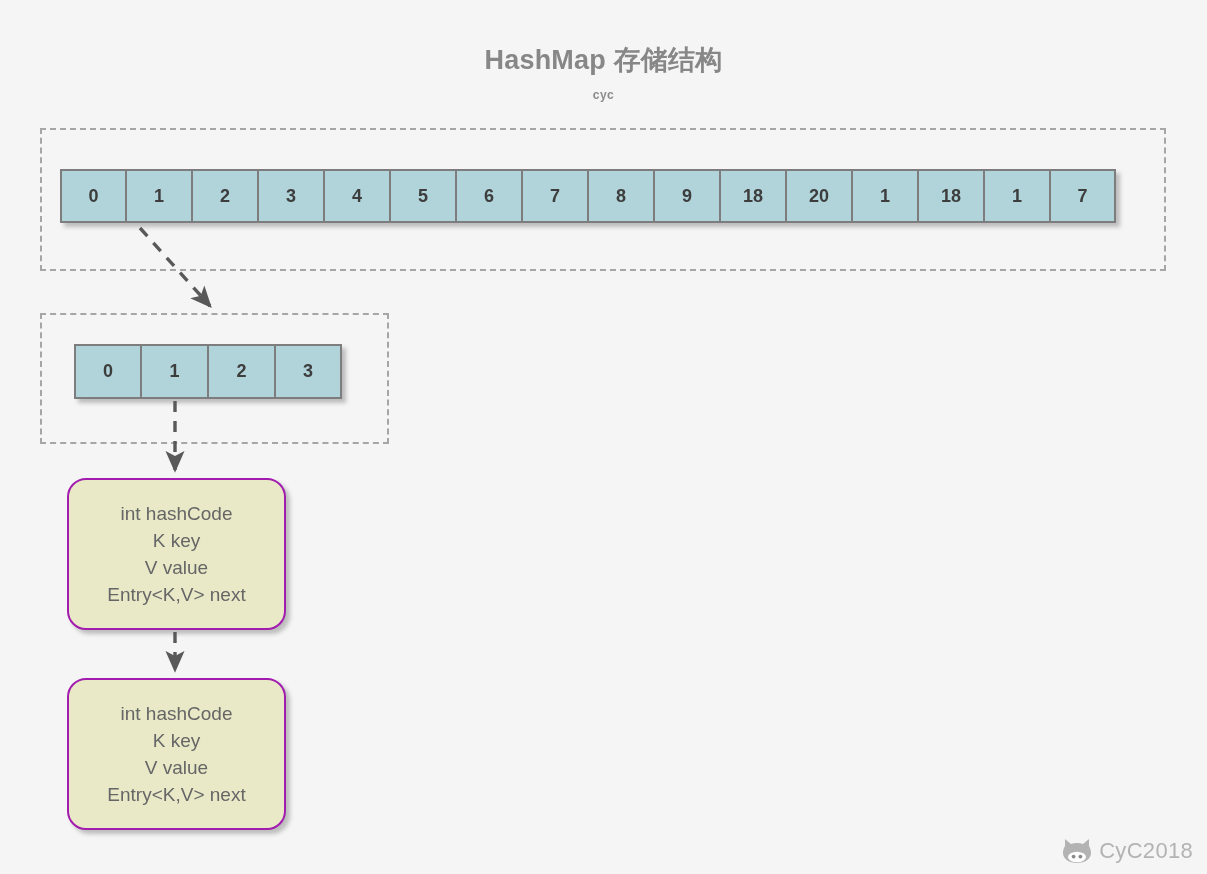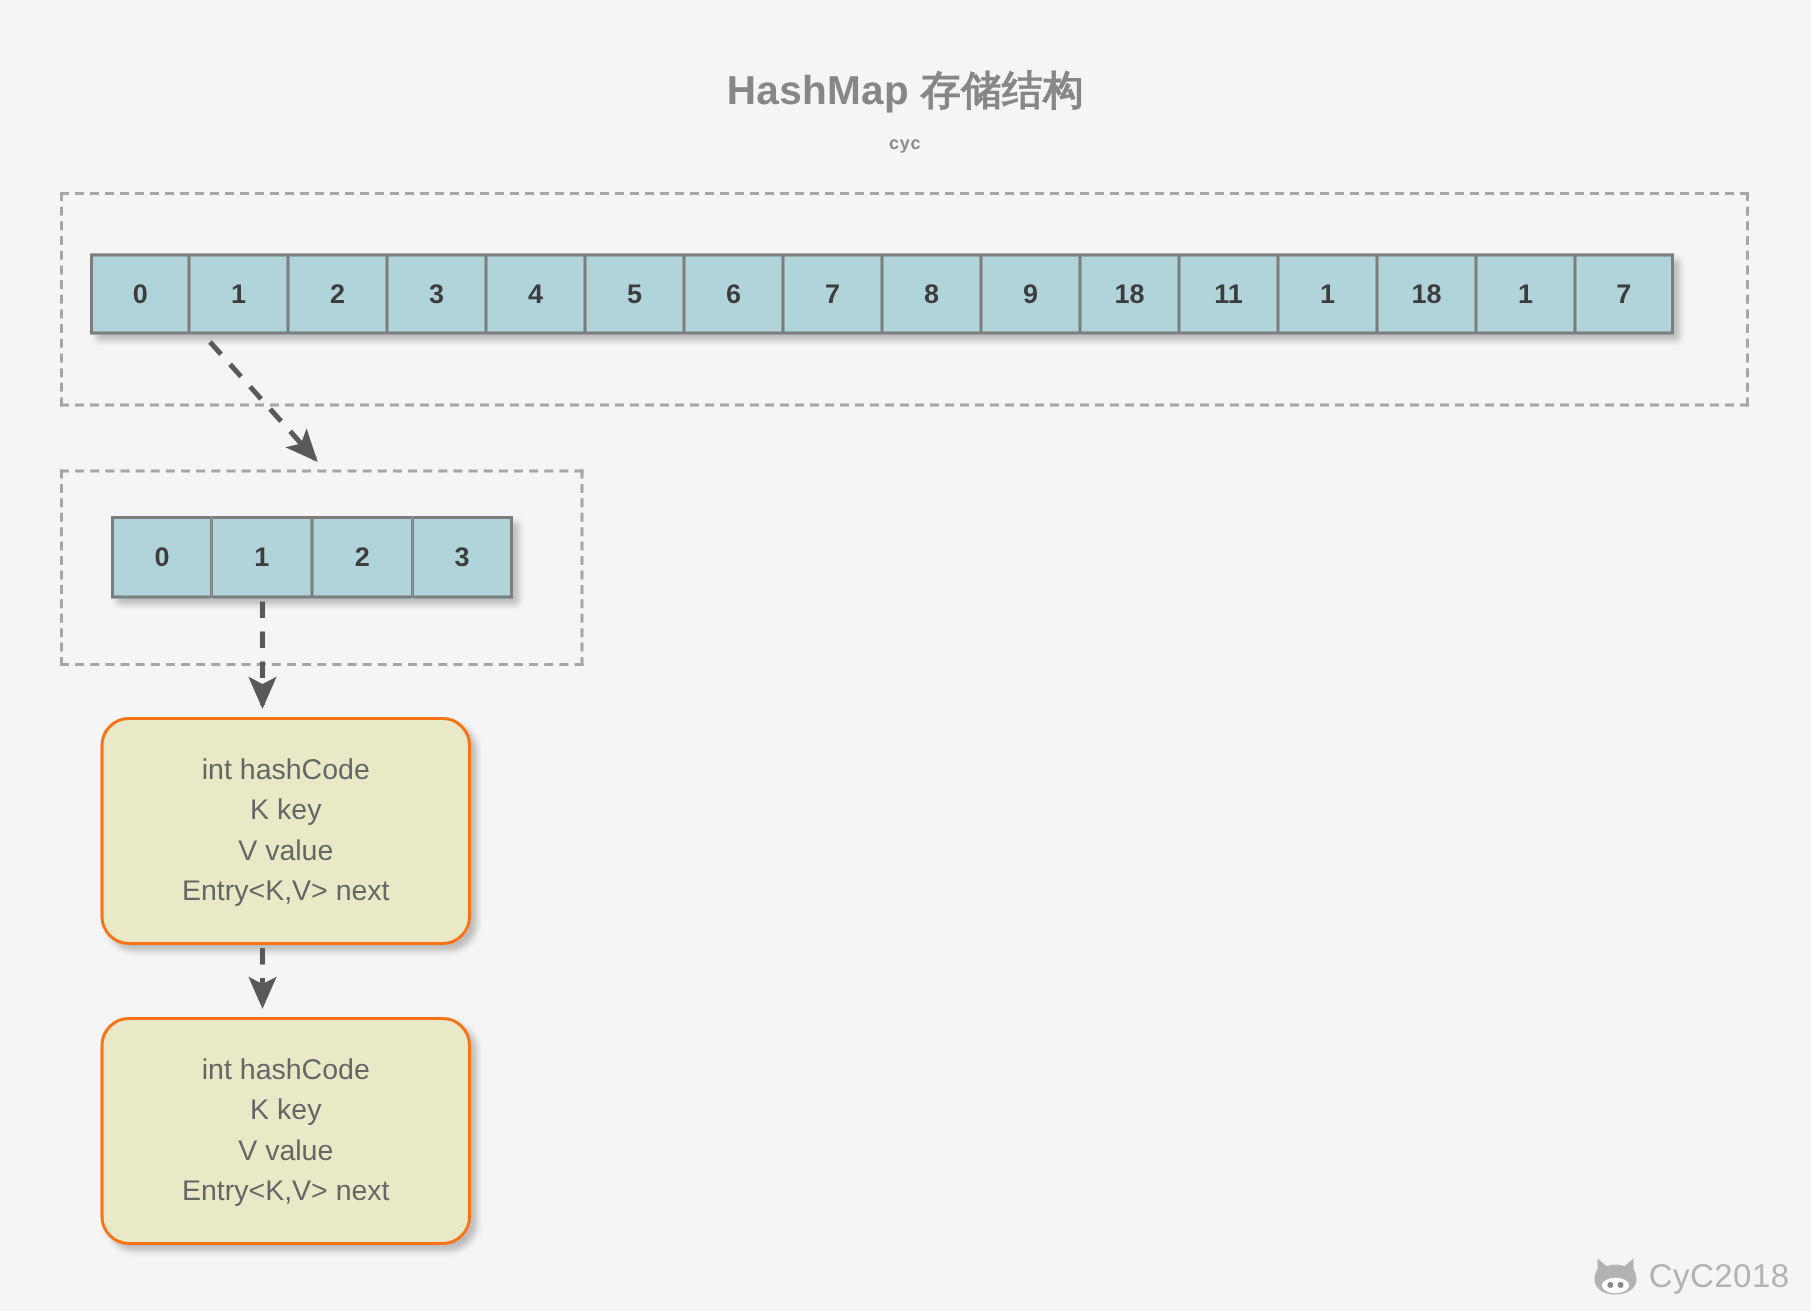--- a/index.html
+++ b/index.html
@@ -76,25 +76,25 @@
     color: #3d3d3d;
   }
   .array-cell:first-child { border-left-width: 2px; }
   .array-cell:last-child  { border-right-width: 2px; }
 
   #chain-array-row .array-cell { width: 67px; height: 55px; }
 
   
   .entry-node {
     position: absolute;
-    width: 247px;
+    width: 219px;
     height: 152px;
     box-sizing: border-box;
     background: #e9e9c8;
-    border: 2px solid #f97316;
+    border: 2px solid #a21caf;
     border-radius: 19px;
     display: flex;
     flex-direction: column;
     align-items: center;
     justify-content: center;
     filter: drop-shadow(4px 4px 2px rgba(120,120,120,0.45));
   }
   #entry-node-1 { left: 67px; top: 478px; }
   #entry-node-2 { left: 67px; top: 678px; }
 
@@ -144,21 +144,21 @@
   <div class="array-cell">1</div>
   <div class="array-cell">2</div>
   <div class="array-cell">3</div>
   <div class="array-cell">4</div>
   <div class="array-cell">5</div>
   <div class="array-cell">6</div>
   <div class="array-cell">7</div>
   <div class="array-cell">8</div>
   <div class="array-cell">9</div>
   <div class="array-cell">18</div>
-  <div class="array-cell">11</div>
+  <div class="array-cell">20</div>
   <div class="array-cell">1</div>
   <div class="array-cell">18</div>
   <div class="array-cell">1</div>
   <div class="array-cell">7</div>
 </div>
 
 <div class="cell-row" id="chain-array-row">
   <div class="array-cell">0</div>
   <div class="array-cell">1</div>
   <div class="array-cell">2</div>

